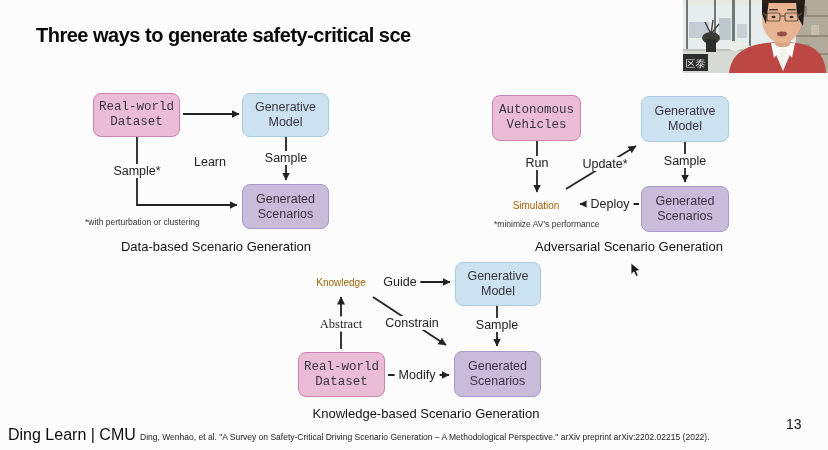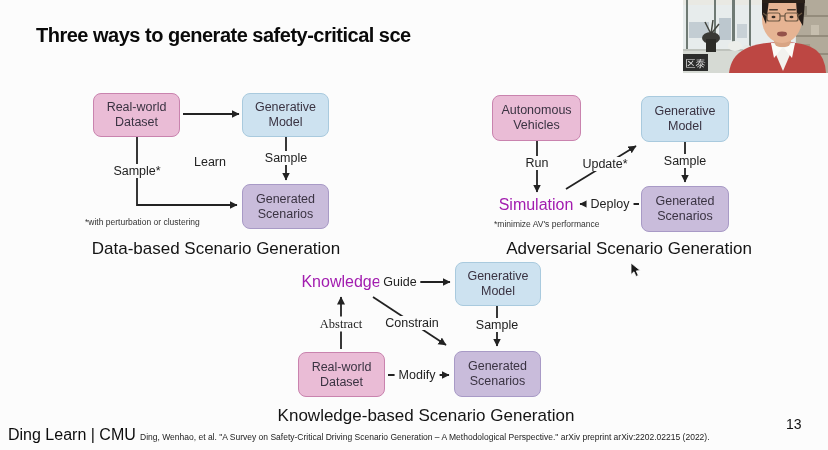--- a/index.html
+++ b/index.html
@@ -16,35 +16,35 @@
     color:#0a0a0a; white-space:nowrap;
   }
 
   svg.arrows { position:absolute; left:0; top:0; z-index:2; pointer-events:none; }
 
   .node {
     position:absolute; z-index:3; box-sizing:border-box;
     border-radius:8px; display:flex; align-items:center; justify-content:center;
     text-align:center; font-size:12.5px; line-height:1.2; color:#3a3342; padding:2px 4px;
   }
-  .node.pink   { background:#eabcd6; border:1.5px solid #c983ae; }
+  .node.pink   { background:#eabcd6; border:1.5px solid #c983ae;font-family:Liberation Mono, monospace; }
   .node.blue   { background:#cde2f0; border:1.5px solid #a9cade; }
   .node.purple { background:#c9bcdb; border:1.5px solid #a89ac6; }
 
   .tnode {
     position:absolute; z-index:3; transform:translate(-50%,-50%);
-    font-size:16px; color:#a21caf; white-space:nowrap;
+    font-size:10px; color:#a16207; white-space:nowrap;
   }
   .elabel {
     position:absolute; z-index:4; transform:translate(-50%,-50%);
     background:#fcfcfc; padding:0 4px; font-size:12.5px; color:#222; white-space:nowrap;
   }
   .caption {
     position:absolute; z-index:3; width:300px; text-align:center;
-    font-size:17px; color:#141414; white-space:nowrap;
+    font-size:13px; color:#141414; white-space:nowrap;
   }
   .fnote { position:absolute; z-index:3; font-size:8.5px; color:#333; white-space:nowrap; }
 
   .author   { position:absolute; left:8px;  top:426px; font-size:16px; color:#0d0d0d; z-index:3; }
   .citation { position:absolute; left:140px; top:432px; font-size:8.5px; color:#222; white-space:nowrap; z-index:3; }
   .pagenum  { position:absolute; left:786px; top:416px; font-size:14px; color:#111; z-index:3; }
 
   .webcam {
     position:absolute; left:683px; top:0; width:145px; height:73px;
     z-index:6; overflow:hidden; background:#dfe4e4;

